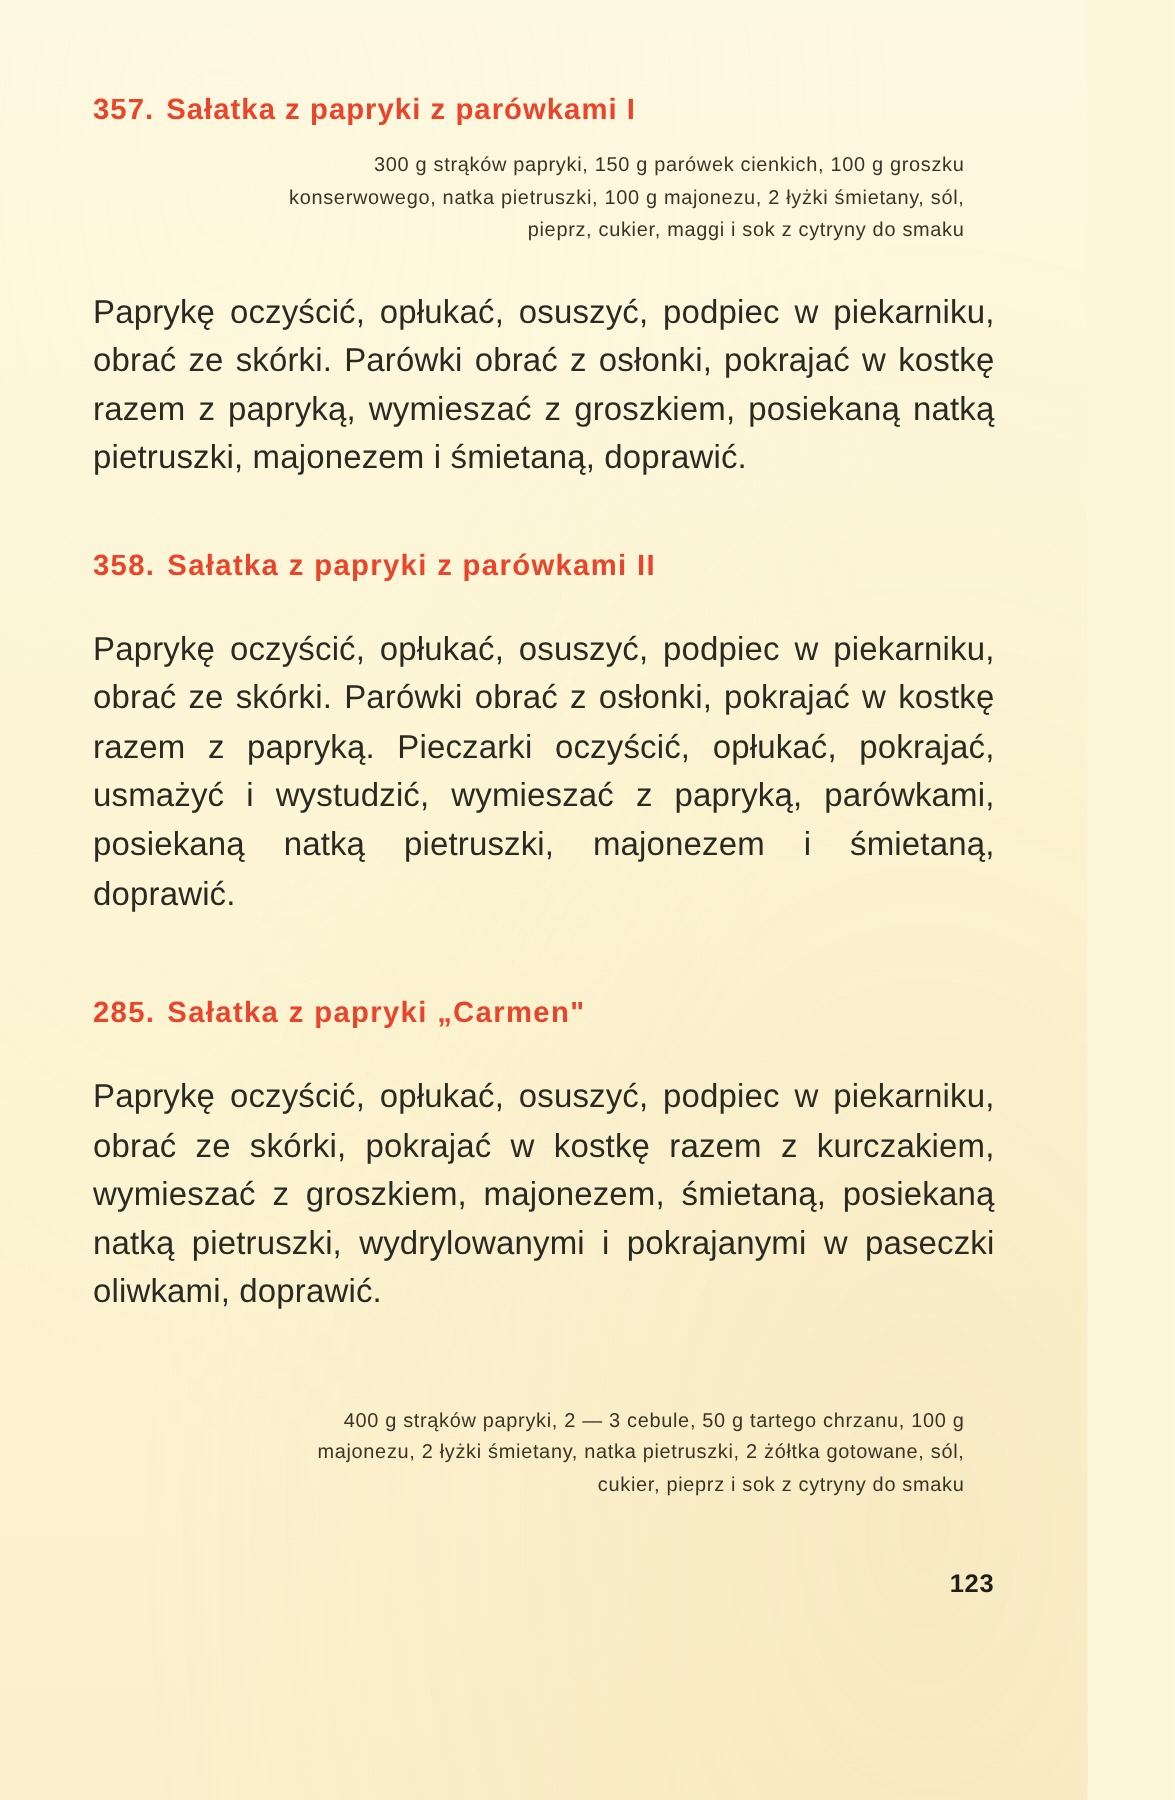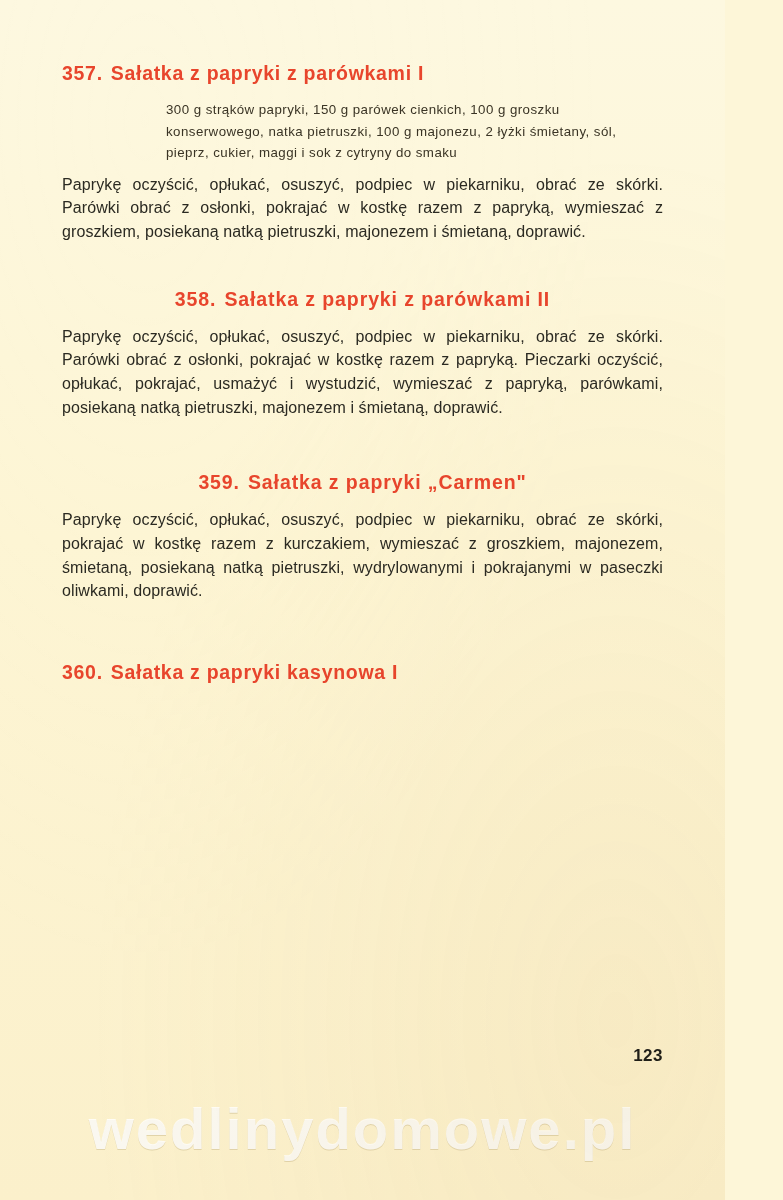--- a/index.html
+++ b/index.html
@@ -36,39 +36,40 @@
   .recipe-title .num {
     margin-right: 8px;
   }
   .ingredients {
     margin: 0 0 0 104px;
     padding-right: 20px;
     font-size: 13.3px;
     line-height: 1.62;
     color: #3a3425;
     letter-spacing: 0.45px;
+    text-align: right;
   }
   .instructions {
-    margin: 9px 0 0 0;
-    font-size: 16px;
+    margin: 28px 0 0 0;
+    font-size: 22px;
     line-height: 1.48;
     color: #2b2a22;
     letter-spacing: 0.1px;
     text-align: justify;
   }
   .instructions.justify-stretch {
     text-align: justify;
     text-align-last: left;
   }
   .r357 { margin-top: 0; }
   .r358 { margin-top: 44px; }
   .r359 { margin-top: 52px; }
   .r360 { margin-top: 58px; }
 
-  .r358 .recipe-title, .r359 .recipe-title { letter-spacing: 0.9px; text-align: center; }
+  .r358 .recipe-title, .r359 .recipe-title { letter-spacing: 0.9px; }
 
   .page-number {
     position: absolute;
     right: 62px;
     top: 1046px;
     font-size: 17px;
     font-weight: bold;
     color: #1f1e18;
     letter-spacing: 0.5px;
     text-align: right;
@@ -113,29 +114,26 @@
 
   <div class="recipe r358">
     <h2 class="recipe-title">
       <span class="num">358.</span><span>Sałatka z papryki z parówkami II</span>
     </h2>
     <p class="instructions justify-stretch">Paprykę oczyścić, opłukać, osuszyć, podpiec w piekarniku, obrać ze skórki. Parówki obrać z osłonki, pokrajać w kostkę razem z papryką. Pieczarki oczyścić, opłukać, pokrajać, usmażyć i wystudzić, wymieszać z papryką, parówkami, posiekaną natką pietruszki, majonezem i śmietaną, doprawić.</p>
   </div>
 
   <div class="recipe r359">
     <h2 class="recipe-title">
-      <span class="num">359.</span><span>Sałatka z papryki „Carmen"</span>
+      <span class="num">285.</span><span>Sałatka z papryki „Carmen"</span>
     </h2>
     <p class="instructions justify-stretch">Paprykę oczyścić, opłukać, osuszyć, podpiec w piekarniku, obrać ze skórki, pokrajać w kostkę razem z kurczakiem, wymieszać z groszkiem, majonezem, śmietaną, posiekaną natką pietruszki, wydrylowanymi i pokrajanymi w paseczki oliwkami, doprawić.</p>
   </div>
 
   <div class="recipe r360">
-    <h2 class="recipe-title">
-      <span class="num">360.</span><span>Sałatka z papryki kasynowa I</span>
-    </h2>
+    <p class="ingredients">400 g strąków papryki, 2 — 3 cebule, 50 g tartego chrzanu, 100 g majonezu, 2 łyżki śmietany, natka pietruszki, 2 żółtka gotowane, sól, cukier, pieprz i sok z cytryny do smaku</p>
   </div>
 
   <div class="page-number">123</div>
 
-  <div class="watermark">wedlinydomowe.pl</div>
 
   <div class="grain"></div>
 </div>
 
 </body></html>

